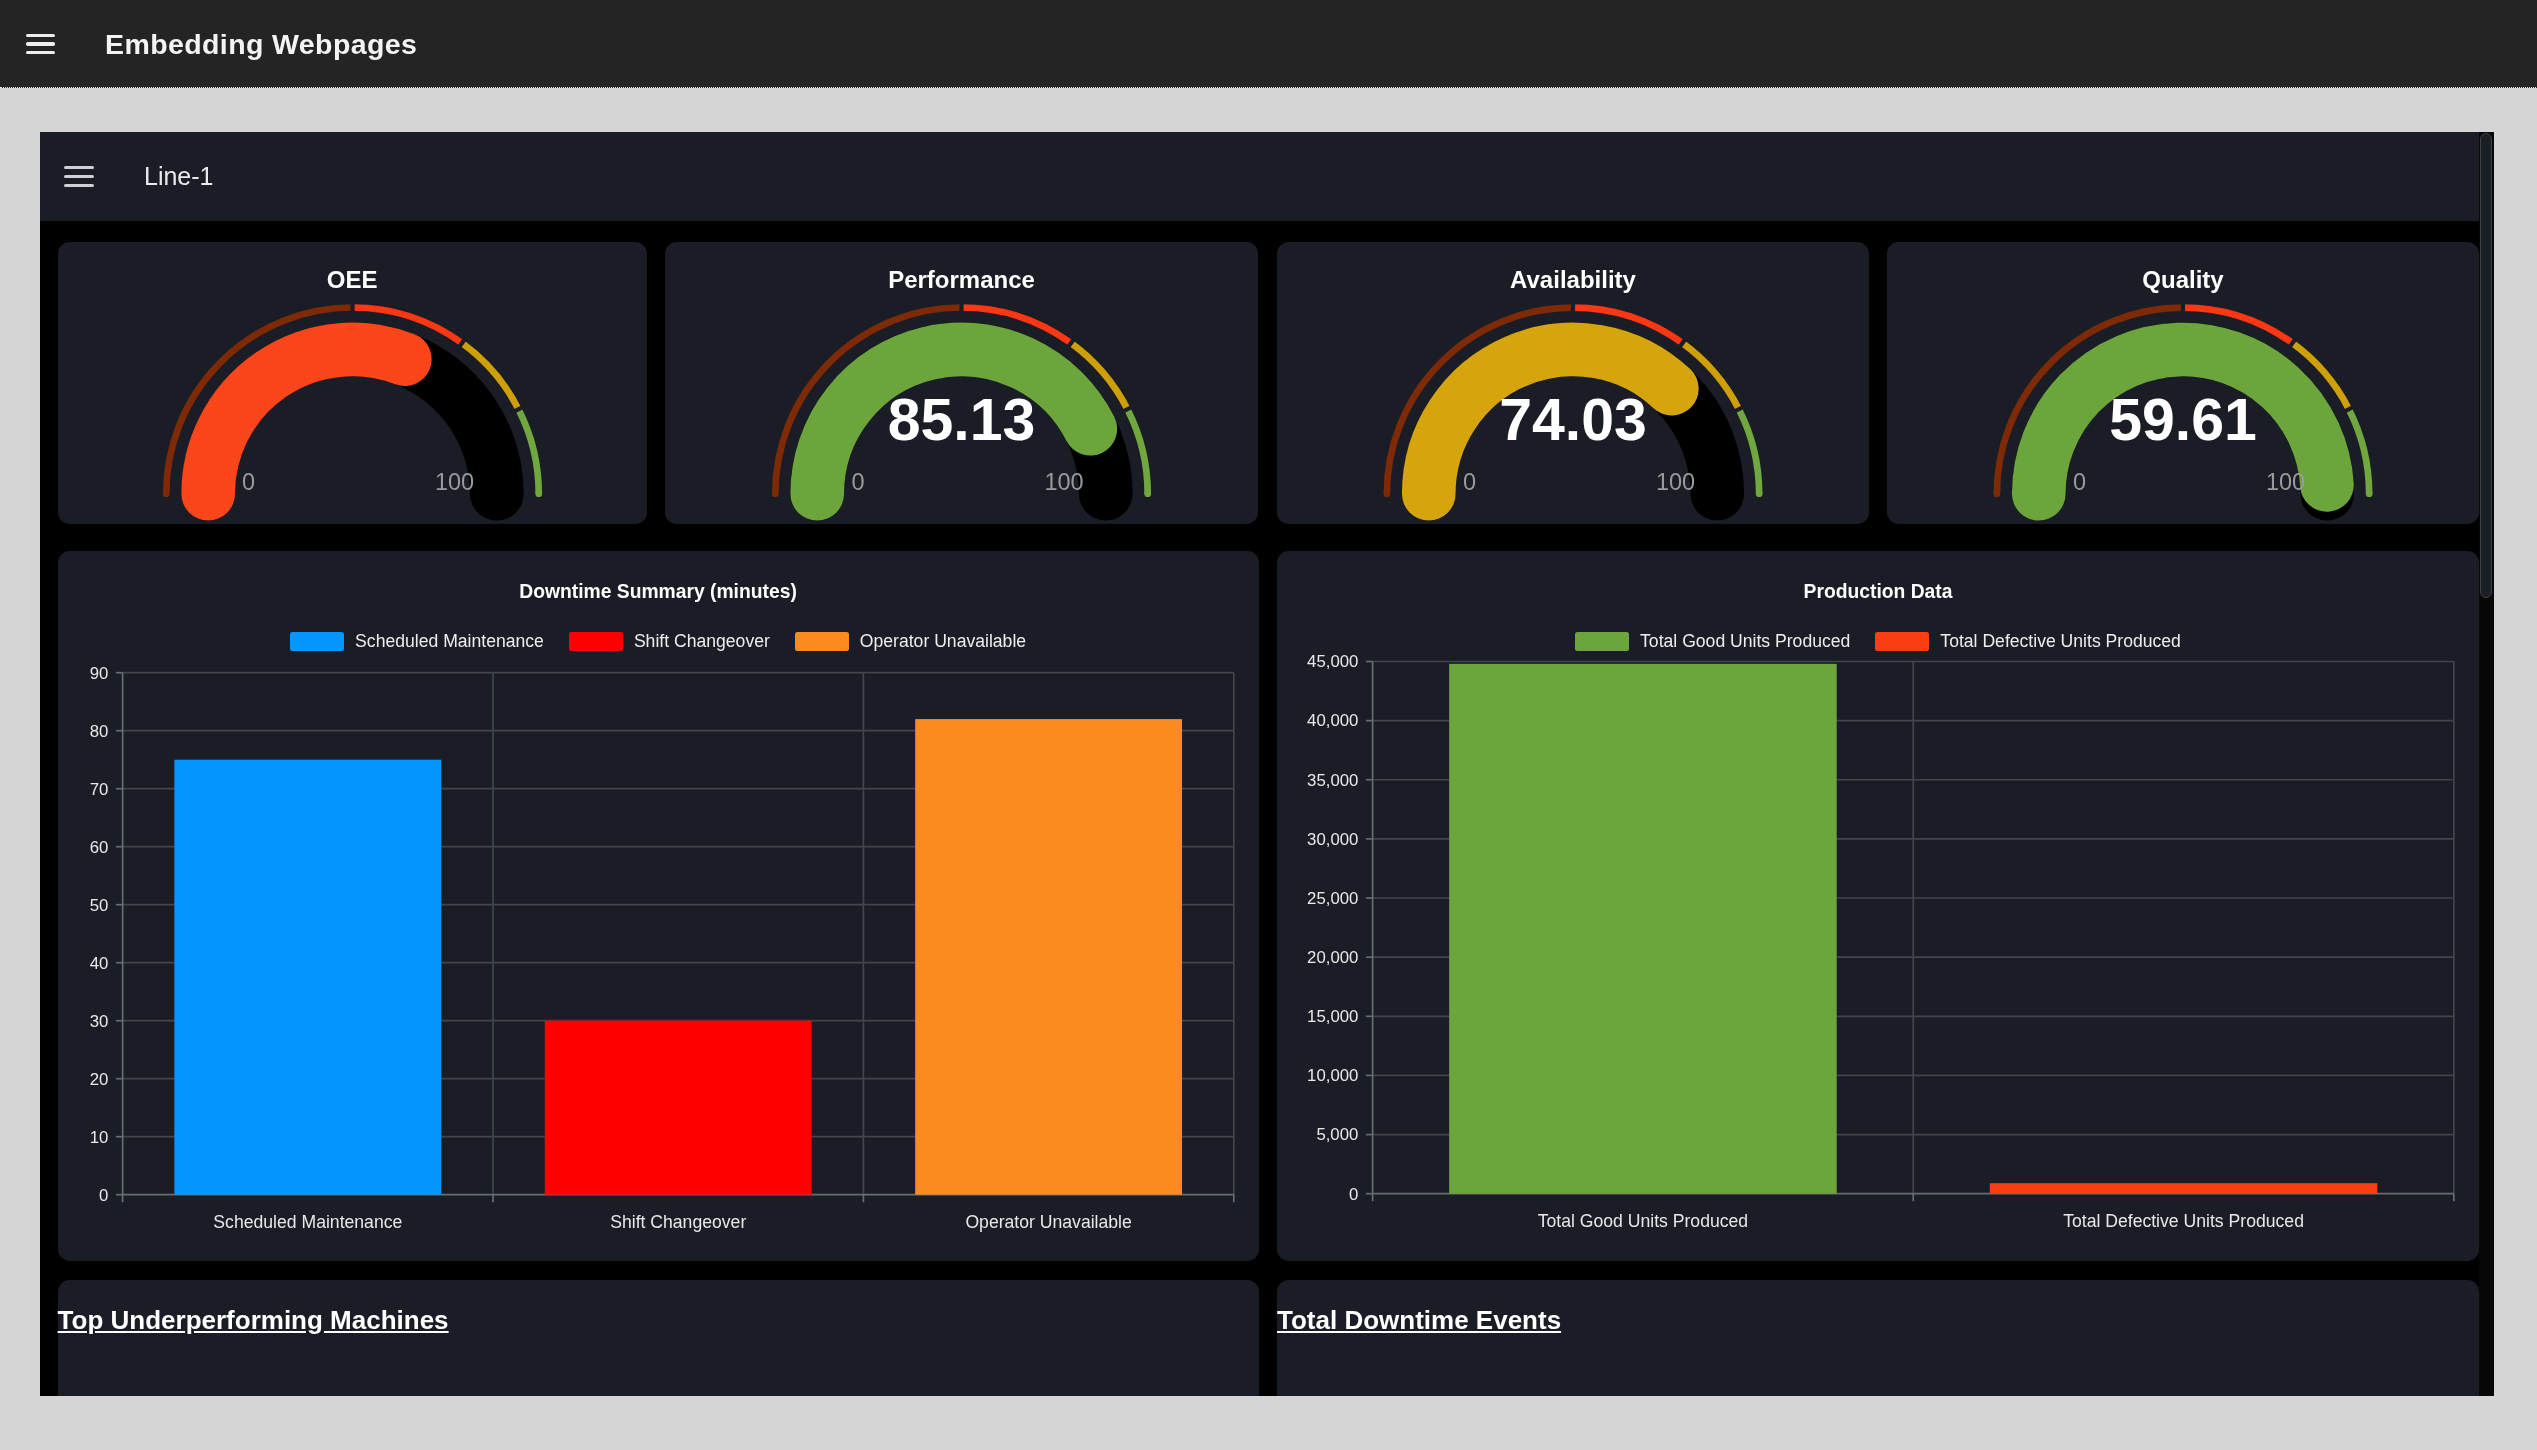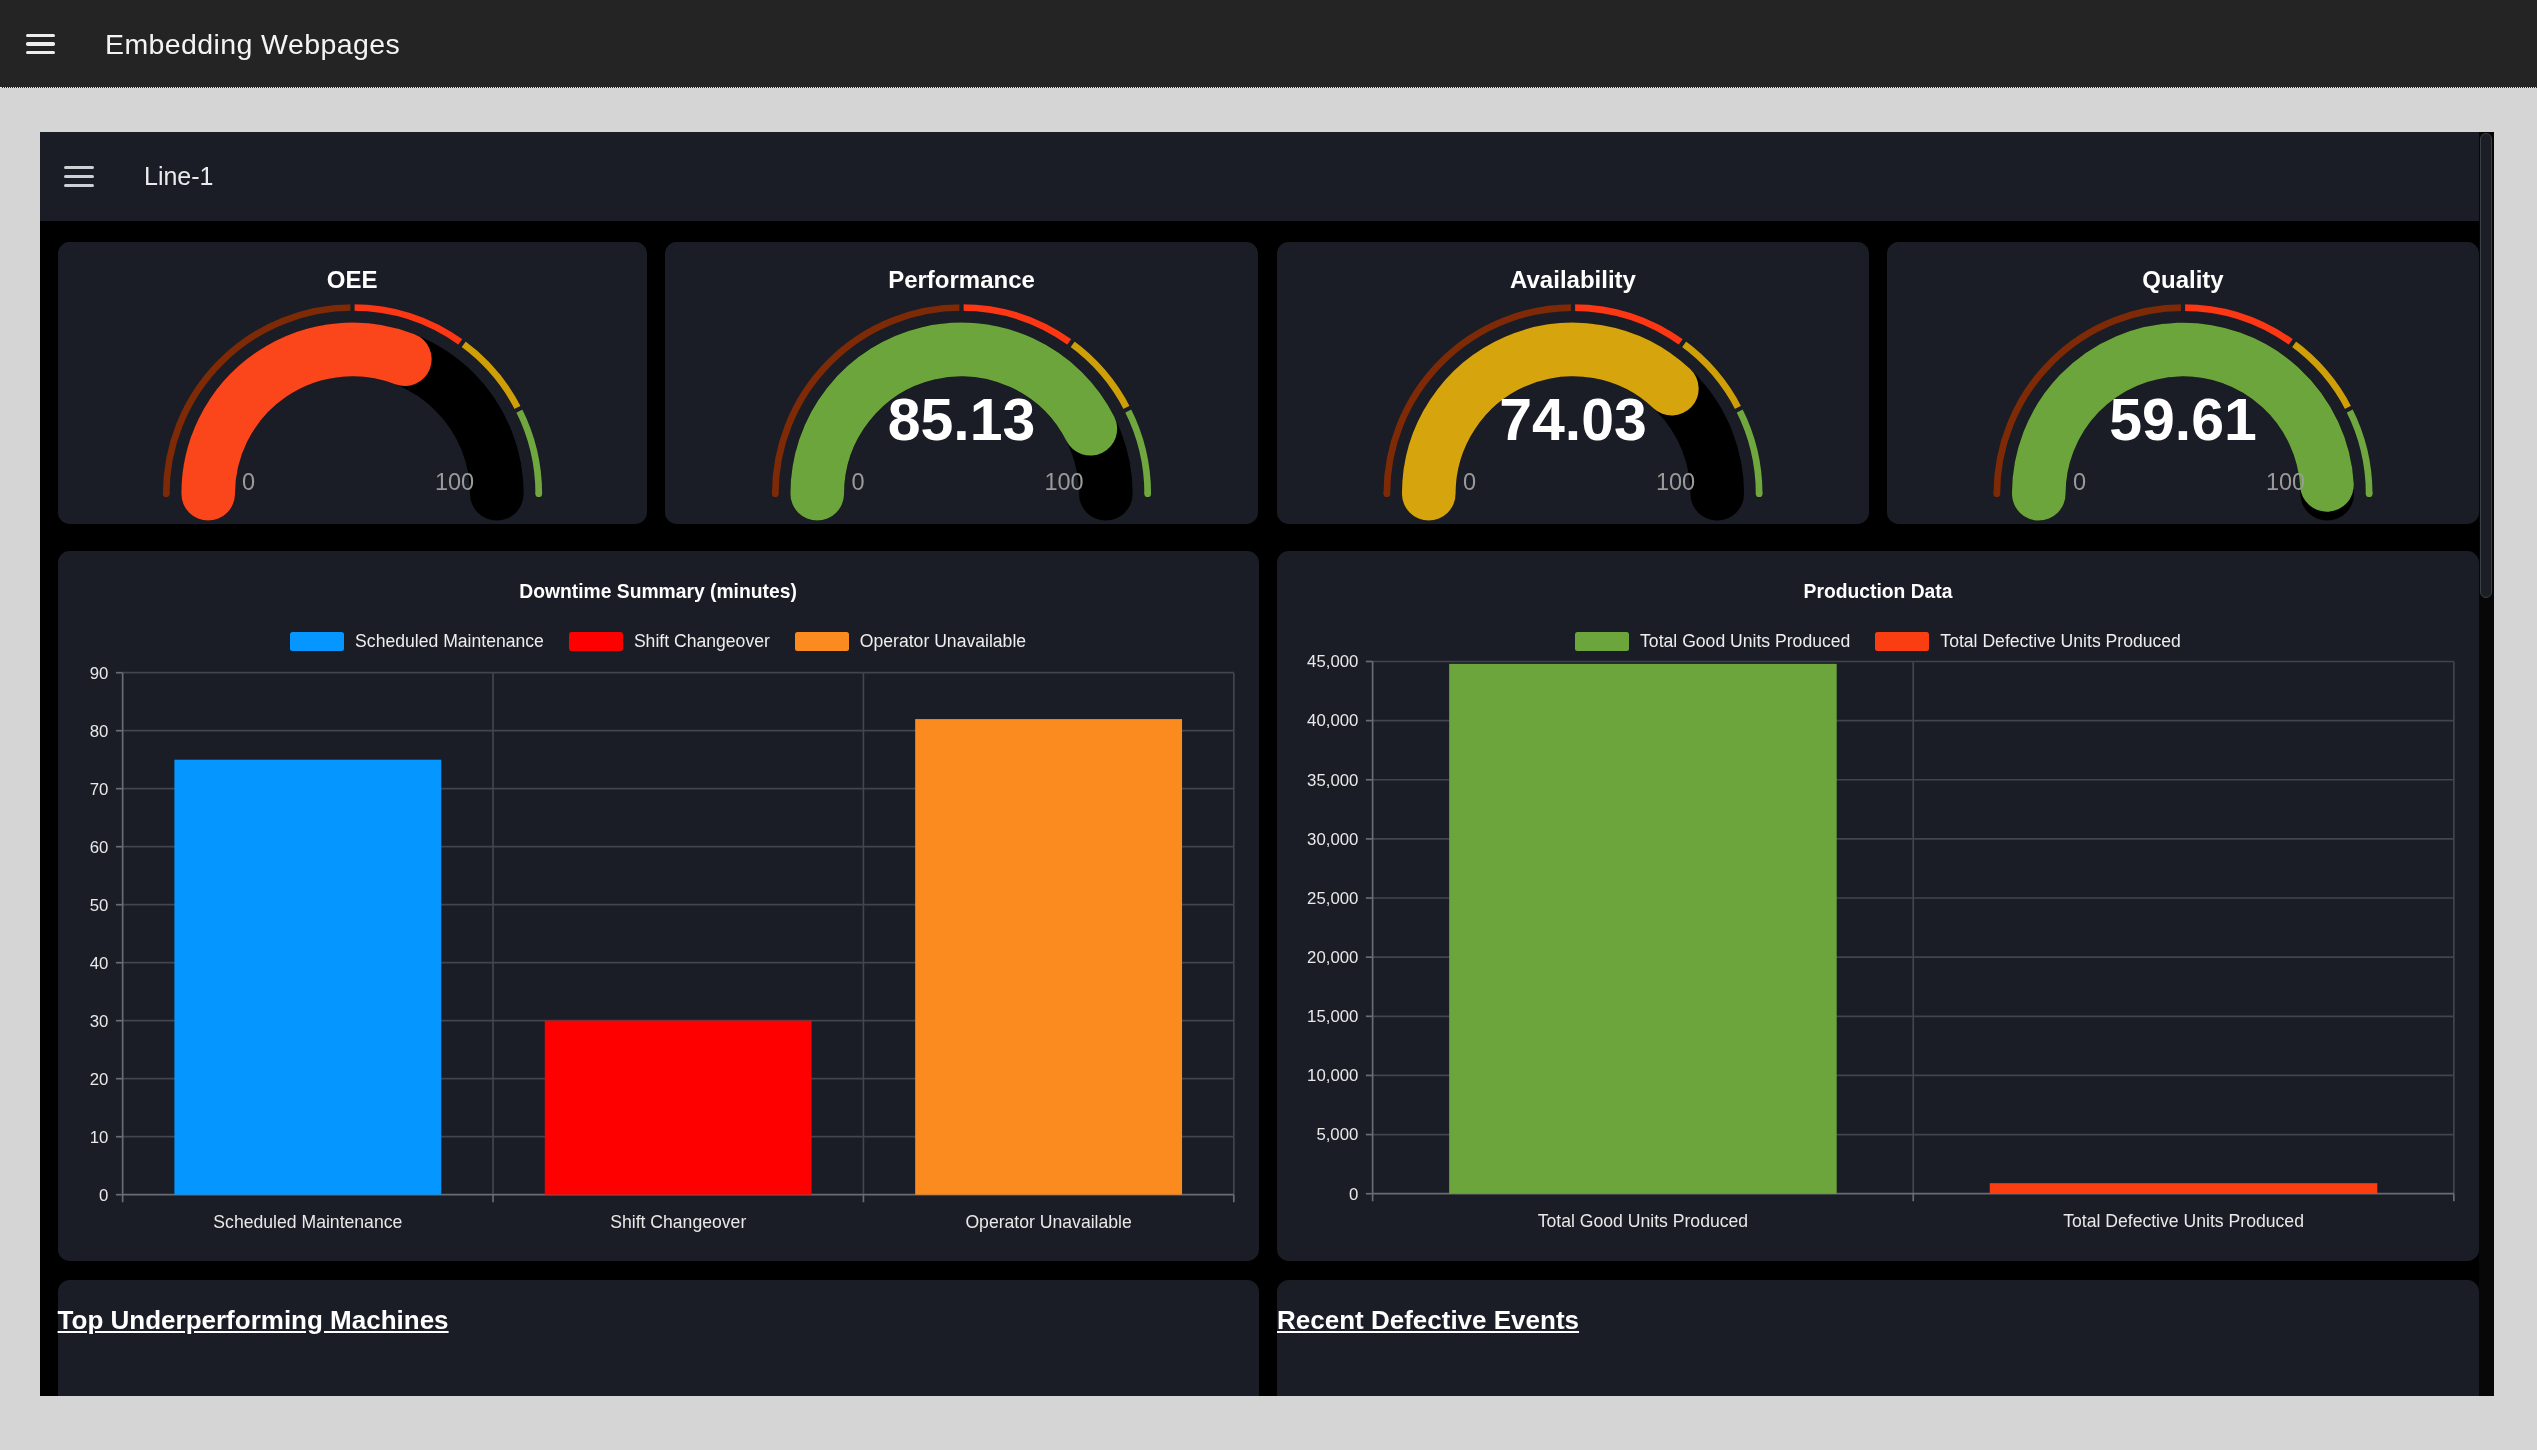--- a/index.html
+++ b/index.html
@@ -9,21 +9,21 @@
   
   .topbar{position:absolute;left:0;top:0;width:2538px;height:88px;background:#242424;
           border-bottom:1.7px dotted #E8E8E8;}
   .hamburger{position:absolute;display:flex;flex-direction:column;justify-content:space-between;cursor:pointer;}
   .hamburger span{display:block;width:100%;border-radius:1.7px;}
   .hamburger.app{left:26px;top:34px;width:28.5px;height:20px;}
   .hamburger.app span{height:3.4px;background:#EDEDED;}
   .hamburger.dash{left:24px;top:34px;width:30px;height:21px;}
   .hamburger.dash span{height:3.4px;background:#CDD0D5;}
   .app-title{position:absolute;left:105px;top:0;height:88px;line-height:88px;
-             font-size:28.5px;font-weight:400;color:#F4F4F4;letter-spacing:0.4px;}
+             font-size:28.5px;font-weight:700;color:#F4F4F4;letter-spacing:0.4px;}
   
   .panel{position:absolute;left:40px;top:132px;width:2454px;height:1264px;background:#000;overflow:hidden;padding-left:40px;}
   .panel-header{position:absolute;left:0;top:0;width:2454px;height:89px;background:#1A1D25;}
   .dash-title{position:absolute;left:104px;top:0;height:89px;line-height:89px;
               font-size:25px;font-weight:400;color:#E9EAEC;}
   .card{position:absolute;background:#1A1D25;border-radius:11.7px;}
   
   .gauge-title{position:absolute;left:0;top:23.5px;width:100%;text-align:center;
                font-size:24px;font-weight:700;color:#FFFFFF;}
   .gauge-value{position:absolute;left:0;top:144px;width:100%;height:70px;text-align:center;
@@ -267,21 +267,21 @@
             <span class="legend-swatch" style="background: rgb(251, 61, 18);"></span>
             <span class="legend-label">Total Defective Units Produced</span>
           </div>
         </div>
     </div>
 
     <div class="card" style="left:17.6px;top:1148px;width:1201px;height:248px">
       <div class="panel-title">Top Underperforming Machines</div>
     </div>
     <div class="card" style="left:1237px;top:1148px;width:1202px;height:248px">
-      <div class="panel-title">Recent Defective Events</div>
+      <div class="panel-title">Total Downtime Events</div>
     </div>
 
     <div class="scrollbar-track">
       <div class="scrollbar-thumb"></div>
     </div>
   </div>
 </div>
 
 
 </body></html>

